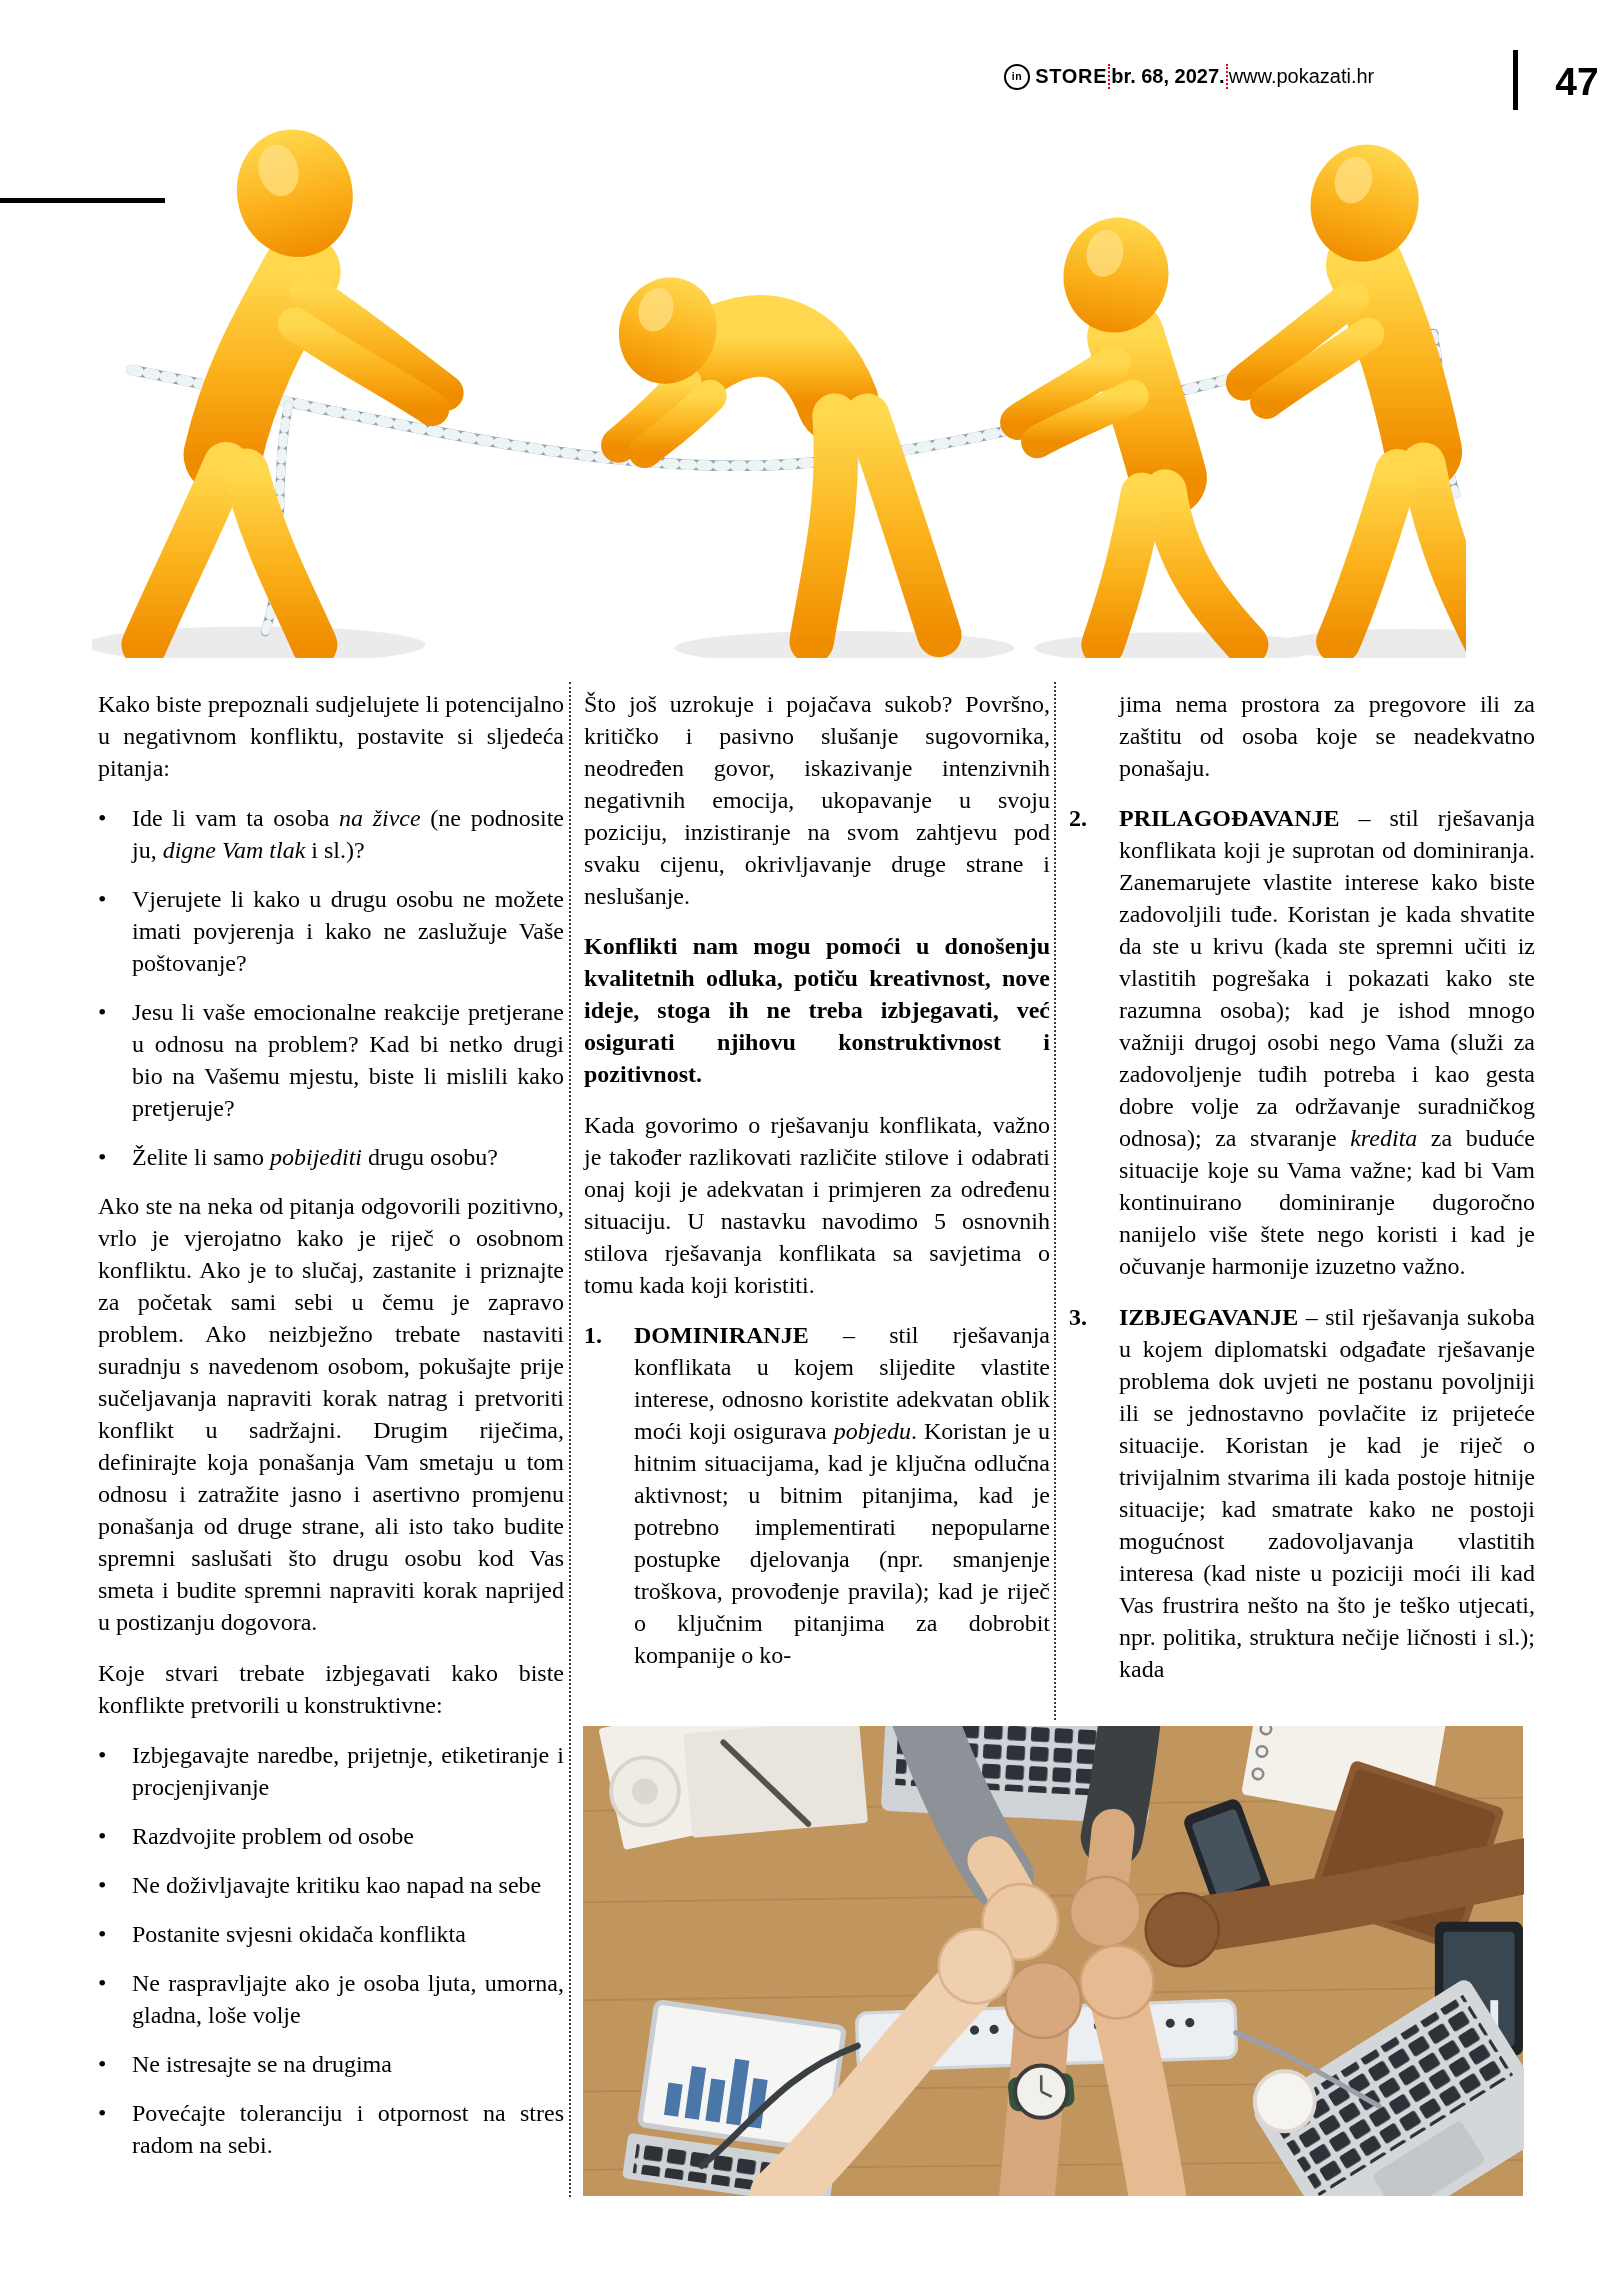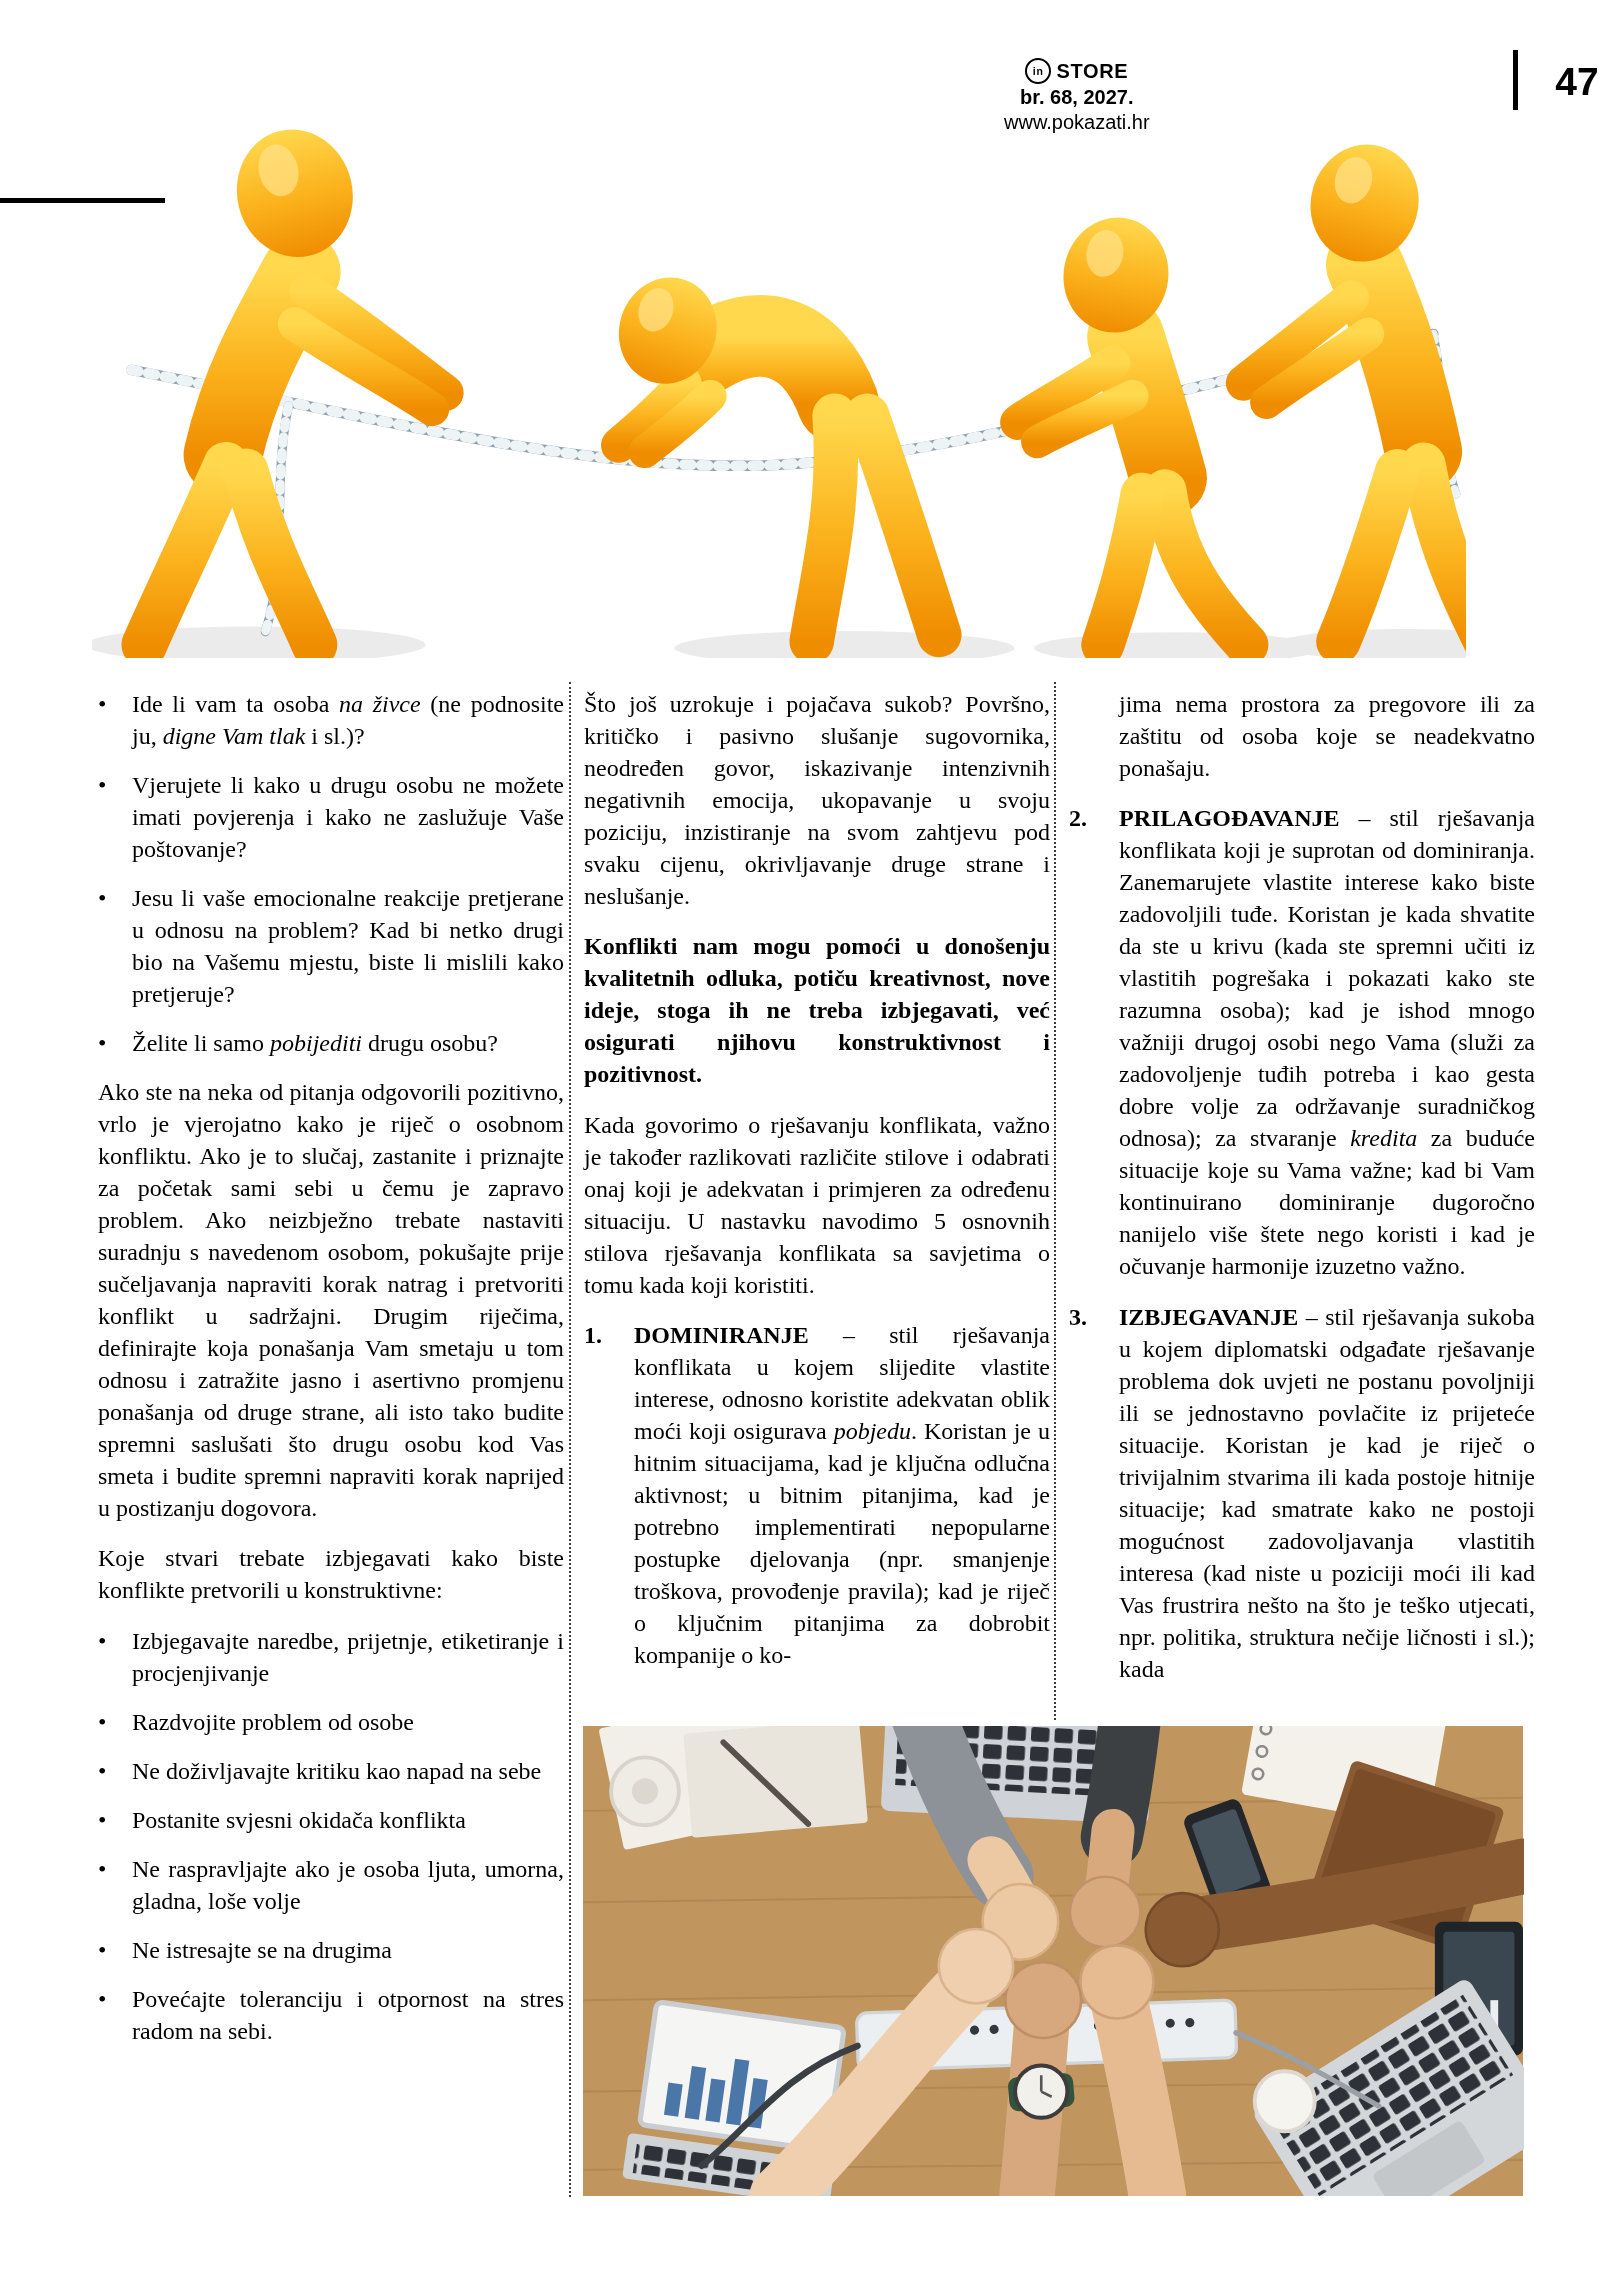--- a/index.html
+++ b/index.html
@@ -4,21 +4,21 @@
 <style>
   html,body { margin:0; padding:0; background:#888; }
   .page {
     position:relative; width:1623px; height:2295px; background:#ffffff;
     font-family:"Liberation Serif", serif; color:#000; overflow:hidden;
   }
   
   .masthead {
     position:absolute; left:1004px; top:58px; height:37px;
     display:flex; align-items:center; gap:1px;
-    font-family:"Liberation Sans", sans-serif; font-size:20px; white-space:nowrap;flex-direction:column;
+    font-family:"Liberation Sans", sans-serif; font-size:20px; white-space:nowrap;
   }
   .logo { display:flex; align-items:center; gap:5.2px; font-weight:bold; letter-spacing:0.7px; }
   .logo-circle {
     width:22px; height:22px; border:2.6px solid #000; border-radius:50%;
     display:flex; align-items:center; justify-content:center;
     font-size:10.5px; font-weight:bold; line-height:1;
   }
   .issue { font-weight:bold; }
   .site { font-weight:normal; }
   .dot-sep { height:25px; border-left:2.6px dotted #e2001a; width:0; }
@@ -136,20 +136,21 @@
         <ellipse cx="1945" cy="145" rx="82" ry="90" fill="url(#bodyGrad)" transform="rotate(16 1945 145)"></ellipse>
         <ellipse cx="1928" cy="110" rx="28" ry="36" fill="#ffe38a" opacity="0.7" transform="rotate(16 1928 110)"></ellipse>
       </g>
     </svg>
   </div>
 
   <div class="divider divider1"></div>
   <div class="divider divider2"></div>
 
   <div class="col col1">
+    <p>Kako biste prepoznali sudjelujete li potencijalno u negativnom konfliktu, postavite si sljedeća pitanja:</p>
     <div class="bullet"><span>Ide li vam ta osoba </span><i>na živce</i><span> (ne podnosite ju, </span><i>digne Vam tlak</i><span> i sl.)?</span></div>
     <div class="bullet">Vjerujete li kako u drugu osobu ne možete imati povjerenja i kako ne zaslužuje Vaše poštovanje?</div>
     <div class="bullet">Jesu li vaše emocionalne reakcije pretjerane u odnosu na problem? Kad bi netko drugi bio na Vašemu mjestu, biste li mislili kako pretjeruje?</div>
     <div class="bullet"><span>Želite li samo </span><i>pobijediti</i><span> drugu osobu?</span></div>
     <p>Ako ste na neka od pitanja odgovorili pozitivno, vrlo je vjerojatno kako je riječ o osobnom konfliktu. Ako je to slučaj, zastanite i priznajte za početak sami sebi u čemu je zapravo problem. Ako neizbježno trebate nastaviti suradnju s navedenom osobom, pokušajte prije sučeljavanja napraviti korak natrag i pretvoriti konflikt u sadržajni. Drugim riječima, definirajte koja ponašanja Vam smetaju u tom odnosu i zatražite jasno i asertivno promjenu ponašanja od druge strane, ali isto tako budite spremni saslušati što drugu osobu kod Vas smeta i budite spremni napraviti korak naprijed u postizanju dogovora.</p>
     <p>Koje stvari trebate izbjegavati kako biste konflikte pretvorili u konstruktivne:</p>
     <div class="bullet">Izbjegavajte naredbe, prijetnje, etiketiranje i procjenjivanje</div>
     <div class="bullet">Razdvojite problem od osobe</div>
     <div class="bullet">Ne doživljavajte kritiku kao napad na sebe</div>
     <div class="bullet">Postanite svjesni okidača konflikta</div>

